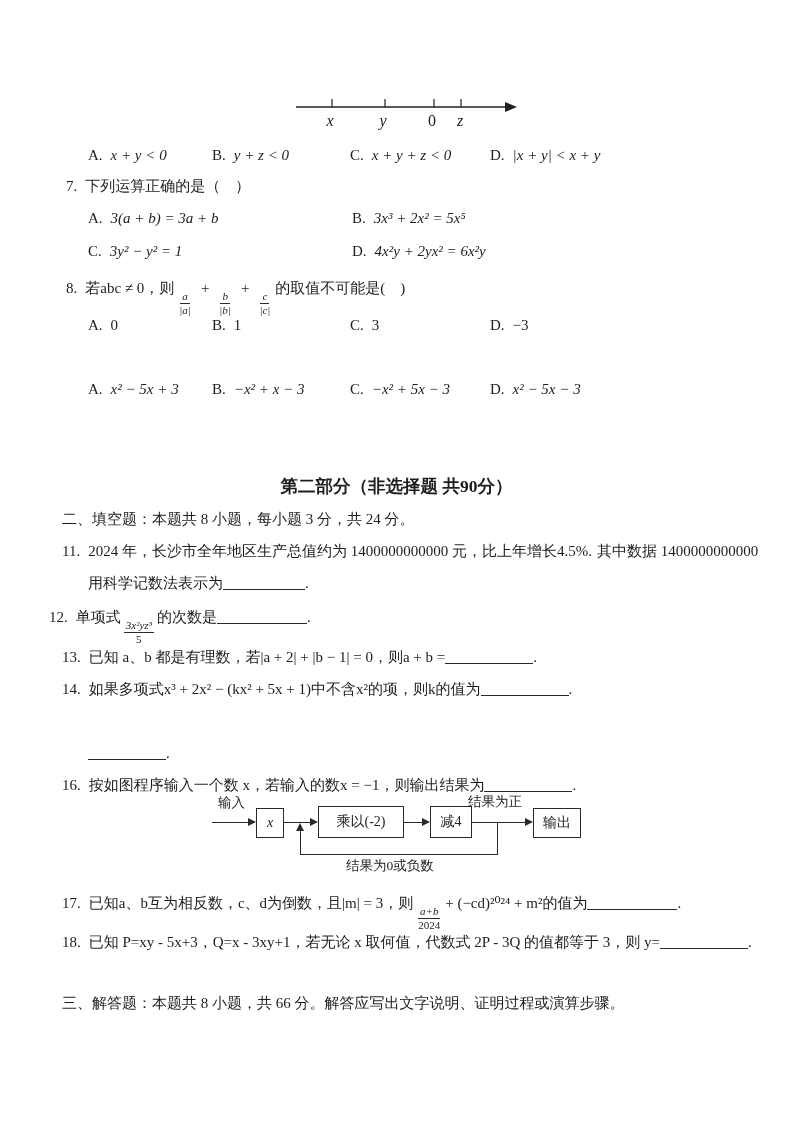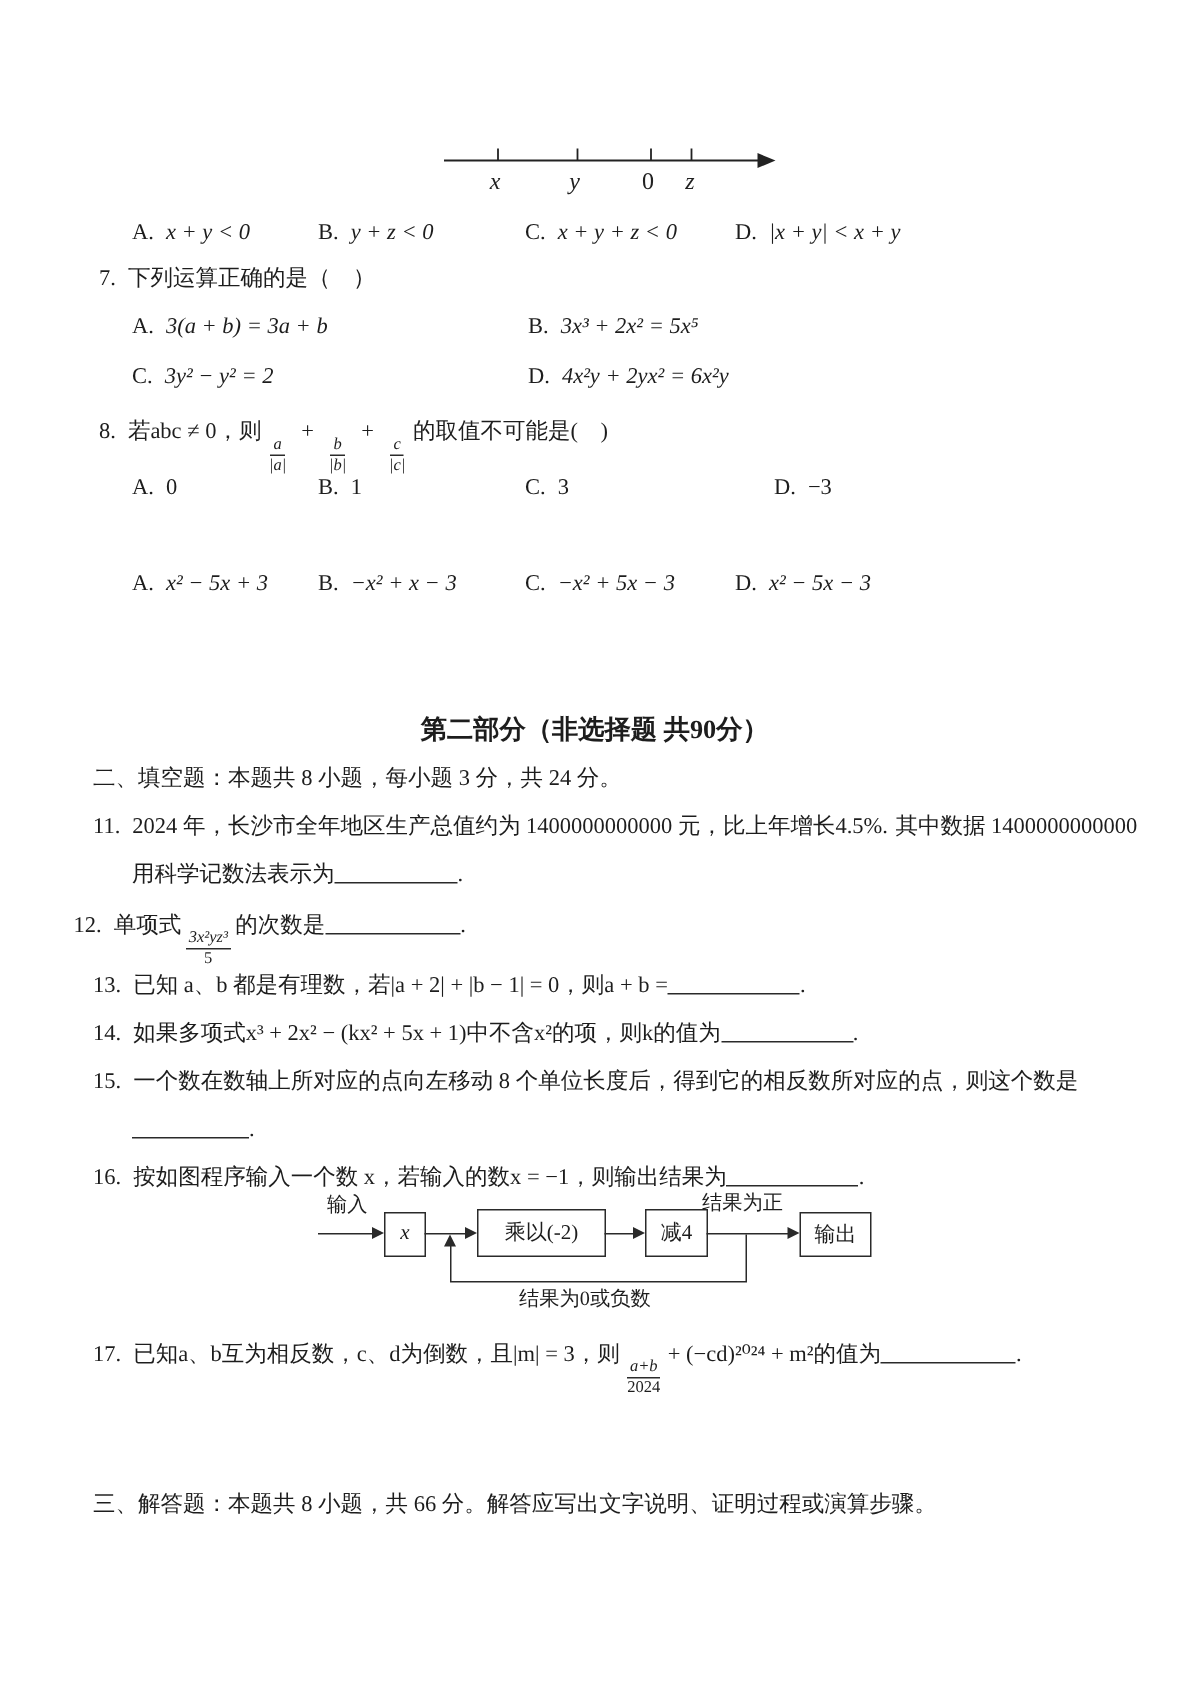--- a/index.html
+++ b/index.html
@@ -71,41 +71,41 @@
   </div>
 
   <div class="line" style="left:66px;top:176px">
     <span class="qnum">7.</span><span>下列运算正确的是（　）</span>
   </div>
   <div class="row" style="top:210px">
     <span class="opt" style="left:88px"><span class="olabel">A.</span><span class="it">3(a + b) = 3a + b</span></span>
     <span class="opt" style="left:352px"><span class="olabel">B.</span><span class="it">3x³ + 2x² = 5x⁵</span></span>
   </div>
   <div class="row" style="top:243px">
-    <span class="opt" style="left:88px"><span class="olabel">C.</span><span class="it">3y² − y² = 2</span></span>
+    <span class="opt" style="left:88px"><span class="olabel">C.</span><span class="it">3y² − y² = 1</span></span>
     <span class="opt" style="left:352px"><span class="olabel">D.</span><span class="it">4x²y + 2yx² = 6x²y</span></span>
   </div>
 
   <div class="line" style="left:66px;top:278px">
     <span class="qnum">8.</span><span>若abc ≠ 0，则</span><span class="frac">
         <span class="fnum it">a</span>
         <span class="fden it">|a|</span>
       </span><span class="mplus">+</span><span class="frac">
         <span class="fnum it">b</span>
         <span class="fden it">|b|</span>
       </span><span class="mplus">+</span><span class="frac">
         <span class="fnum it">c</span>
         <span class="fden it">|c|</span>
       </span><span>的取值不可能是(　)</span>
   </div>
   <div class="row" style="top:317px">
     <span class="opt" style="left:88px"><span class="olabel">A.</span><span>0</span></span>
     <span class="opt" style="left:212px"><span class="olabel">B.</span><span>1</span></span>
     <span class="opt" style="left:350px"><span class="olabel">C.</span><span>3</span></span>
-    <span class="opt" style="left:516px"><span class="olabel">D.</span><span>−3</span></span>
+    <span class="opt" style="left:490px"><span class="olabel">D.</span><span>−3</span></span>
   </div>
 
   <div class="row" style="top:381px">
     <span class="opt" style="left:88px"><span class="olabel">A.</span><span class="it">x² − 5x + 3</span></span>
     <span class="opt" style="left:212px"><span class="olabel">B.</span><span class="it">−x² + x − 3</span></span>
     <span class="opt" style="left:350px"><span class="olabel">C.</span><span class="it">−x² + 5x − 3</span></span>
     <span class="opt" style="left:490px"><span class="olabel">D.</span><span class="it">x² − 5x − 3</span></span>
   </div>
 
 
@@ -128,23 +128,20 @@
   </div>
 
   <div class="line" style="left:62px;top:647px">
     <span class="qnum">13.</span><span>已知 a、b 都是有理数，若|a + 2| + |b − 1| = 0，则a + b =</span><span class="blank" style="width:88px"></span><span>.</span>
   </div>
 
   <div class="line" style="left:62px;top:679px">
     <span class="qnum">14.</span><span>如果多项式x³ + 2x² − (kx² + 5x + 1)中不含x²的项，则k的值为</span><span class="blank" style="width:88px"></span><span>.</span>
   </div>
 
-  <div class="line" style="left:62px;top:711px">
-    <span class="qnum">15.</span><span>一个数在数轴上所对应的点向左移动 8 个单位长度后，得到它的相反数所对应的点，则这个数是</span>
-  </div>
   <div class="line" style="left:88px;top:743px">
     <span class="blank" style="width:78px"></span><span>.</span>
   </div>
 
   <div class="line" style="left:62px;top:775px">
     <span class="qnum">16.</span><span>按如图程序输入一个数 x，若输入的数x = −1，则输出结果为</span><span class="blank" style="width:88px"></span><span>.</span>
   </div>
 
   <div class="flow" style="left:212px;top:793px;width:390px;height:88px">
     <span class="flabel" style="left:6px;top:1px">输入</span>
@@ -168,16 +165,19 @@
     <span class="flabel" style="left:134px;top:64px">结果为0或负数</span>
   </div>
 
   <div class="line" style="left:62px;top:893px">
     <span class="qnum">17.</span><span>已知a、b互为相反数，c、d为倒数，且|m| = 3，则</span><span class="frac">
         <span class="fnum it">a+b</span>
         <span class="fden">2024</span>
       </span><span>+ (−cd)²⁰²⁴ + m²的值为</span><span class="blank" style="width:90px"></span><span>.</span>
   </div>
 
+  <div class="line" style="left:62px;top:932px">
+    <span class="qnum">18.</span><span>已知 P=xy - 5x+3，Q=x - 3xy+1，若无论 x 取何值，代数式 2P - 3Q 的值都等于 3，则 y=</span><span class="blank" style="width:88px"></span><span>.</span>
+  </div>
 
   <div class="line secintro" style="left:62px;top:993px">三、解答题：本题共 8 小题，共 66 分。解答应写出文字说明、证明过程或演算步骤。</div>
 
 </div>
 
 </body></html>

